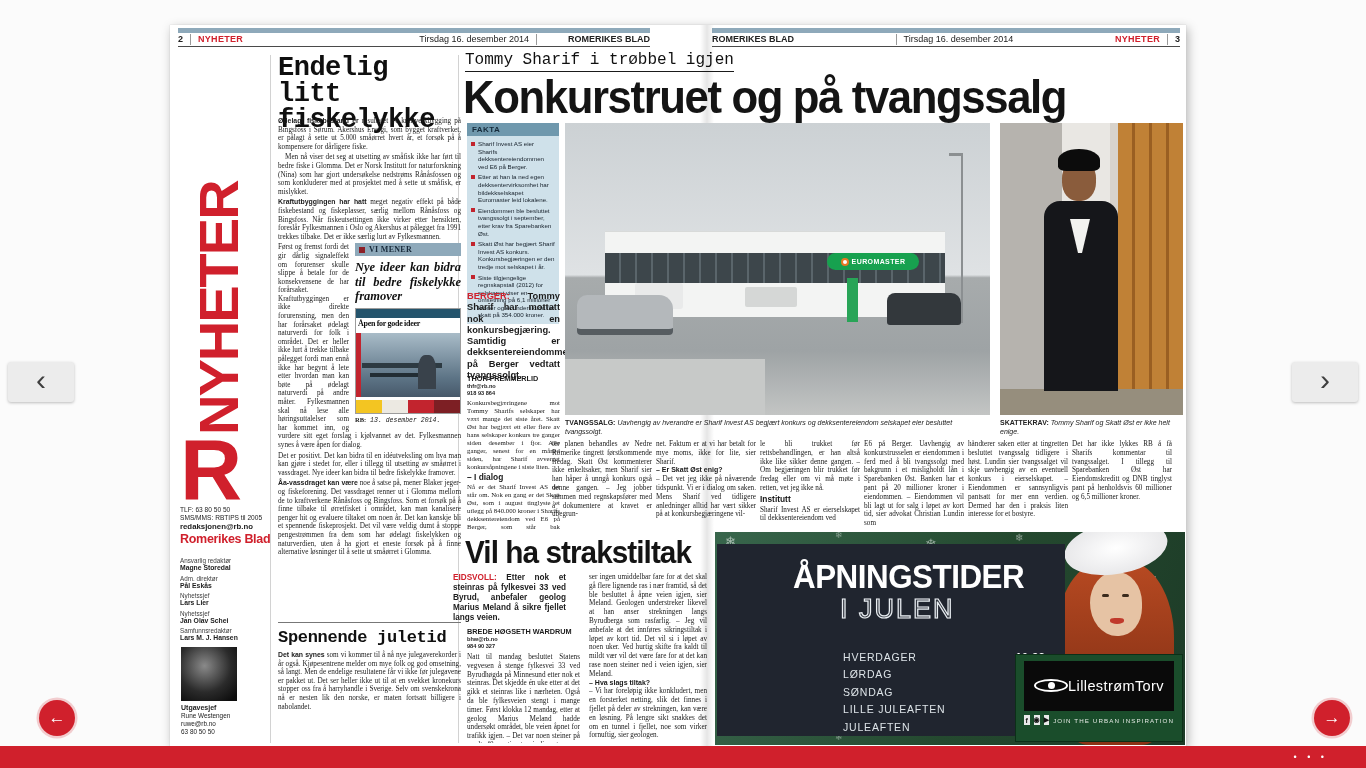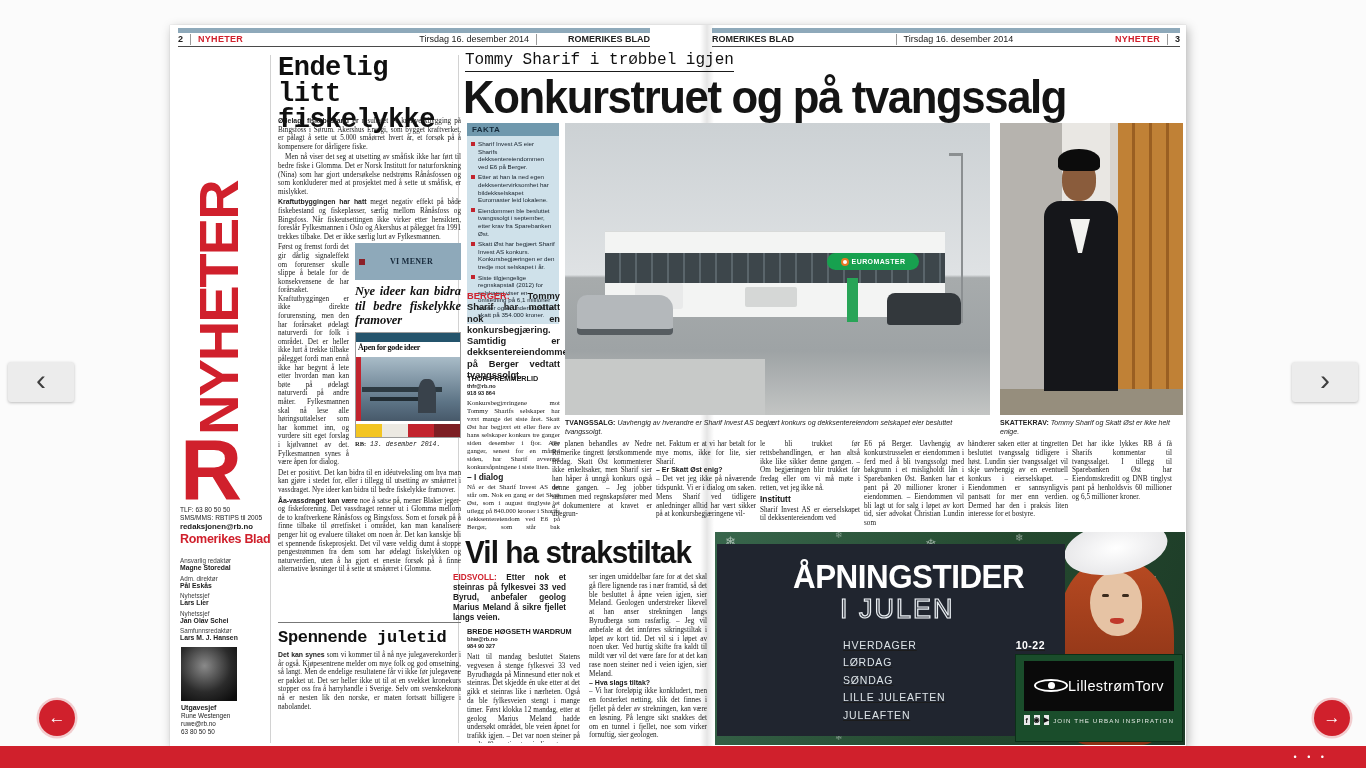--- a/index.html
+++ b/index.html
@@ -18,21 +18,21 @@
   .red{color:#d0202c;}
   .serif{font-family:Liberation Mono, monospace;}
   .just{text-align:justify;}
   .vert-section{position:absolute;left:10px;top:26px;width:78px;height:384px;
       writing-mode:vertical-rl;transform:rotate(180deg);font-weight:800;font-size:56px;
       letter-spacing:-2px;color:#d0202c;line-height:78px;}
   .leader-body{font-family:"Liberation Serif",serif;font-size:7.2px;line-height:8.6px;color:#1b1b1b;}
   .leader-body p{margin:0 0 2px;}
   .bold-lead{font-weight:bold;}
   .vi-box{float:right;width:106px;margin:0 0 3px 6px;}
-  .vi-bar{background:#8ea9ba;height:13px;display:flex;align-items:center;padding:12px 4px;gap:21px;}
+  .vi-bar{background:#8ea9ba;height:13px;display:flex;align-items:center;padding:0 4px;}
   .vi-sq{width:6px;height:6px;background:#8c1f27;margin-right:4px;}
   .vi-label{font-weight:bold;font-size:8px;color:#17293a;letter-spacing:.3px;}
   .vi-quote{font-family:"Liberation Serif",serif;font-style:italic;font-weight:bold;
             font-size:12.5px;line-height:14.5px;margin:4px 0 4px;color:#101010;}
   .mini{border:1px solid #9c9c9c;background:#fff;height:104px;position:relative;overflow:hidden;}
   .mini-cap{font-size:6.5px;margin-top:2px;}
   .fakta-hdr{background:#6f98ad;height:13px;display:flex;align-items:center;padding:0 5px;
              font-weight:bold;font-size:8px;color:#152a3a;letter-spacing:.4px;}
   .fakta-body{background:#cfe1ea;padding:4px 4px 5px;}
   .fakta-item{display:flex;margin-bottom:3px;font-size:6.2px;line-height:7.6px;color:#17212b;}
@@ -301,21 +301,21 @@
       <div class="abs" style="left:40px;top:40px;width:52px;height:64px;background:#e6c3a4;border-radius:50% 50% 46% 54%;"></div>
       <div class="abs" style="left:52px;top:62px;width:7px;height:3px;background:#3a2a1c;border-radius:2px;"></div>
       <div class="abs" style="left:72px;top:62px;width:7px;height:3px;background:#3a2a1c;border-radius:2px;"></div>
       <div class="abs" style="left:60px;top:86px;width:14px;height:6px;background:#c0392b;border-radius:40% 40% 60% 60%;"></div>
       <div class="abs" style="left:14px;top:-10px;width:104px;height:52px;background:radial-gradient(#ffffff,#e7e7e9 75%);border-radius:50%;transform:rotate(-10deg);"></div>
     </div>
 
     <div class="abs" style="left:2px;top:12px;width:348px;height:192px;background:#20252f;">
       <div class="abs" style="left:76px;top:14px;font-size:33px;font-weight:800;color:#fff;letter-spacing:-.5px;transform:scaleX(.95);transform-origin:0 0;white-space:nowrap;">ÅPNINGSTIDER</div>
       <div class="abs" style="left:76px;top:50px;font-size:27px;font-weight:400;letter-spacing:2px;color:rgba(255,255,255,.08);-webkit-text-stroke:1.2px #e9eef2;white-space:nowrap;margin-left:47px;">I JULEN</div>
-      <div class="abs" style="left:126px;top:92px;width:202px;text-decoration:underline;">
+      <div class="abs" style="left:126px;top:104px;width:202px;">
         <div class="ad-row">
             <span>HVERDAGER</span>
             <b>10-22</b>
           </div>
         <div class="ad-row">
             <span>LØRDAG</span>
             <b>10-18</b>
           </div>
         <div class="ad-row">
             <span>SØNDAG</span>

